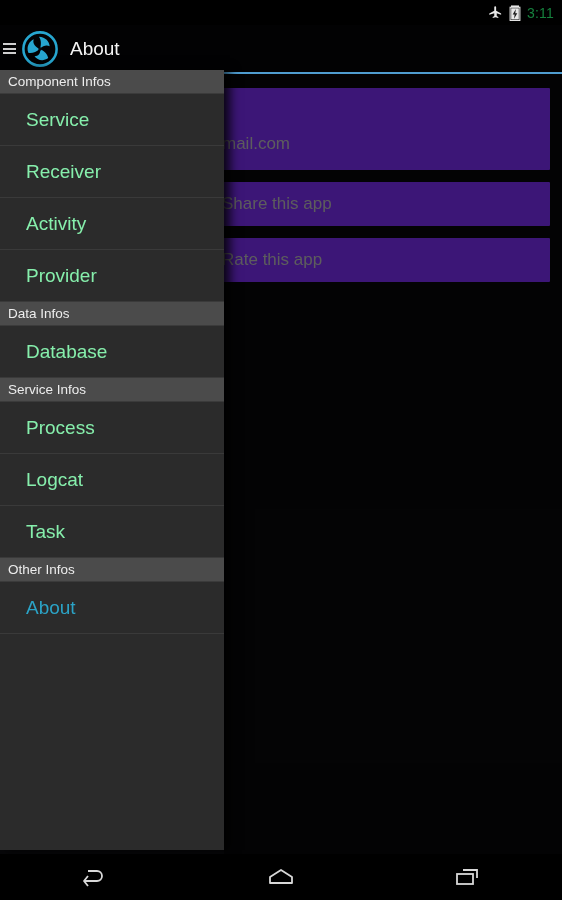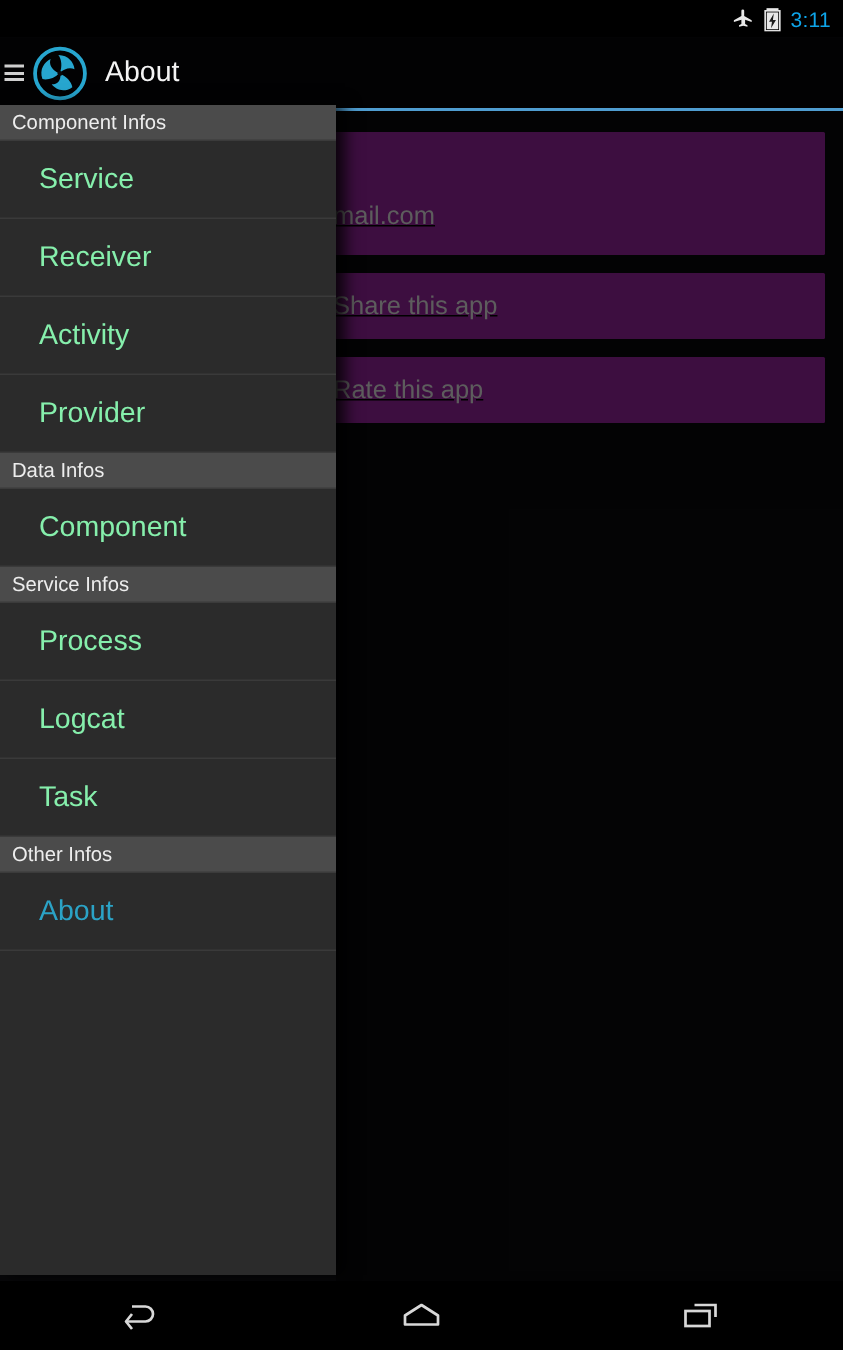--- a/index.html
+++ b/index.html
@@ -11,39 +11,39 @@
   }
   #screen { position:relative; width:562px; height:900px; background:#0a0a0c; }
 
   
   #status-bar {
     position:absolute; top:0; left:0; width:562px; height:25px;
     background:#000; display:flex; align-items:center;
     justify-content:flex-end; padding-right:8px; gap:6px;
   }
   .sb-icon { display:flex; align-items:center; }
-  .sb-time { color:#0ea5e9; font-size:14px; letter-spacing:.2px; }
+  .sb-time { color:#15803d; font-size:14px; letter-spacing:.2px; }
 
   
   #action-bar {
     position:absolute; top:25px; left:0; width:562px; height:47px;
     background:#020203; display:flex; align-items:center;
   }
   #drawer-toggle { width:16px; height:47px; display:flex; align-items:center;
      justify-content:flex-end; overflow:hidden; }
   #drawer-toggle .bar { display:block; width:13px; height:2px; background:#cfcfcf; margin:2.5px 0; }
   #app-logo { margin-left:5px; width:38px; height:38px; flex:none; }
   #action-title { color:#f4f4f4; font-size:19px; margin-left:11px; }
   #accent-line { position:absolute; top:72px; left:0; width:562px; height:2px; background:#4f9dd0; }
 
   
   #content { position:absolute; top:74px; left:0; width:562px; height:780px; background:#070709; }
   .card {
-    position:absolute; left:12px; width:538px; background:#701a75;
-    border-radius:1px; display:flex; align-items:center;text-decoration:underline;
+    position:absolute; left:12px; width:538px; background:#6d28d9;
+    border-radius:1px; display:flex; align-items:center;
   }
   .card-text { color:#a9a9a9; font-size:17px; padding-left:210px; }
   #card-email { top:14px; height:82px; }
   #card-email .card-text { padding-top:46px; align-self:flex-start; }
   #card-share { top:108px; height:44px; }
   #card-rate  { top:164px; height:44px; }
 
   
   #scrim { position:absolute; top:74px; left:224px; width:338px; height:780px;
            background:rgba(0,0,0,.45); }
@@ -128,21 +128,21 @@
 
   <div id="scrim"></div>
 
   <div id="drawer">
       <div class="section-header">Component Infos</div>
       <div class="drawer-item">Service</div>
       <div class="drawer-item">Receiver</div>
       <div class="drawer-item">Activity</div>
       <div class="drawer-item">Provider</div>
       <div class="section-header">Data Infos</div>
-      <div class="drawer-item">Component</div>
+      <div class="drawer-item">Database</div>
       <div class="section-header">Service Infos</div>
       <div class="drawer-item">Process</div>
       <div class="drawer-item">Logcat</div>
       <div class="drawer-item">Task</div>
       <div class="section-header">Other Infos</div>
       <div class="drawer-item selected">About</div>
     </div>
 
   <div id="nav-bar">
     <div class="nav-btn">

